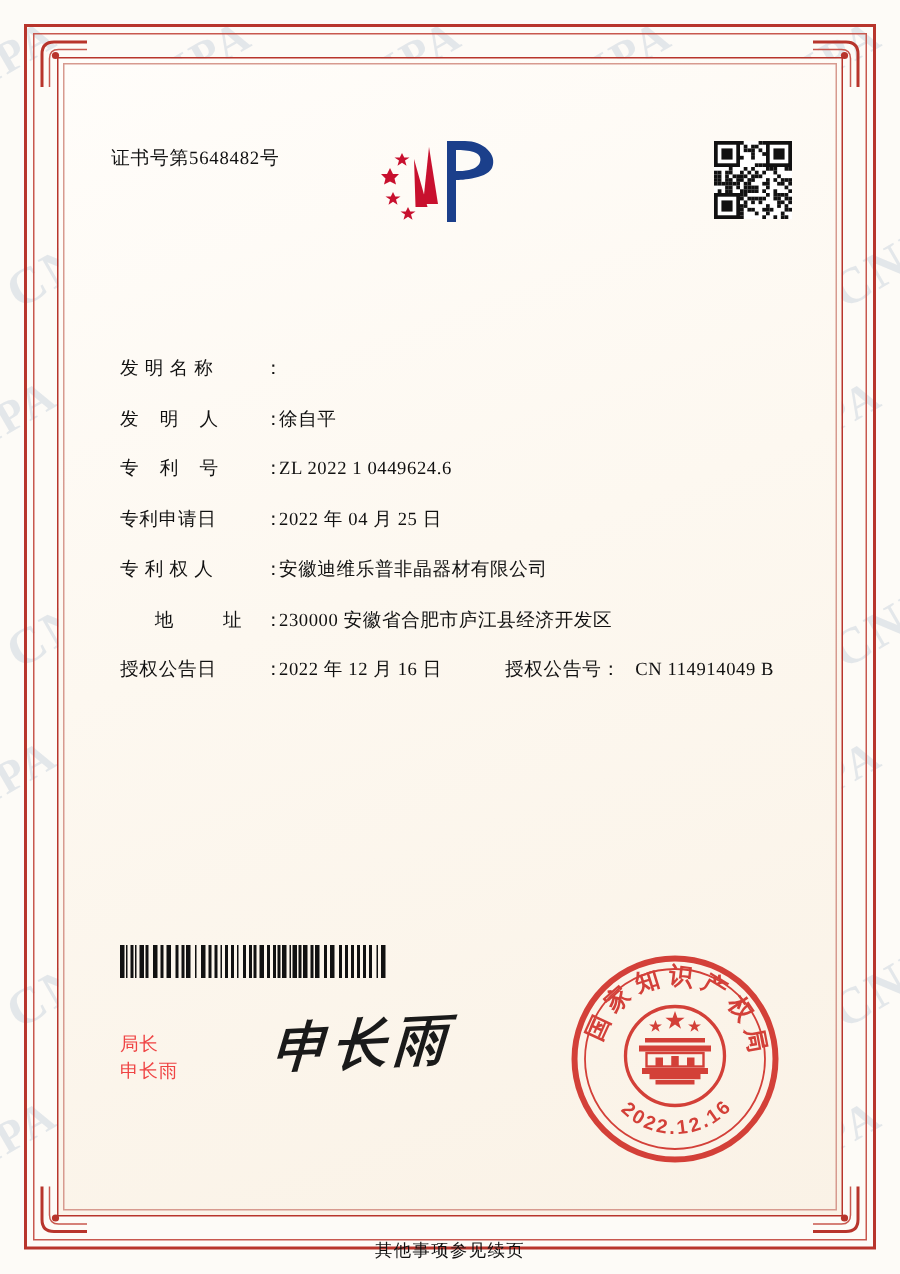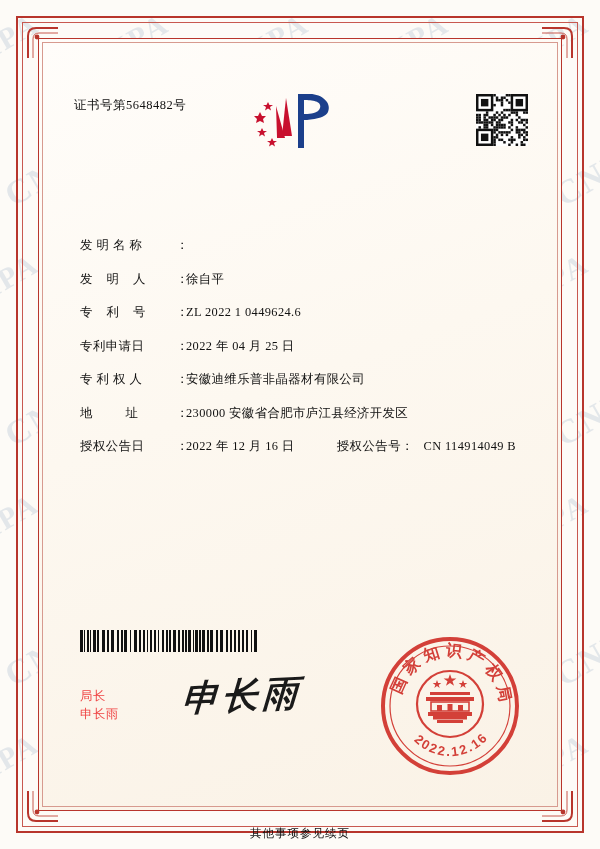--- a/index.html
+++ b/index.html
@@ -145,21 +145,21 @@
     font-size: 12.4px;
     color: #111;
   }
   .flabel {
     width: 96px;
     flex: 0 0 96px;
     letter-spacing: 0.5px;
     white-space: nowrap;
   }
   .flabel.sp5 { letter-spacing: 5.5px; }
-  .flabel.sp15 { letter-spacing: 15px; }
+  .flabel.sp15 { letter-spacing: 15px; text-align: right; }
   .fsep { width: 10px; flex: 0 0 10px; }
   .fvalue {
     flex: 1 1 auto;
     letter-spacing: 0.4px;
   }
   .frow.two .fvalue { flex: 0 0 auto; }
   .frow.two .flabel2 {
     margin-left: 42px;
     white-space: nowrap;
     letter-spacing: 0.5px;

